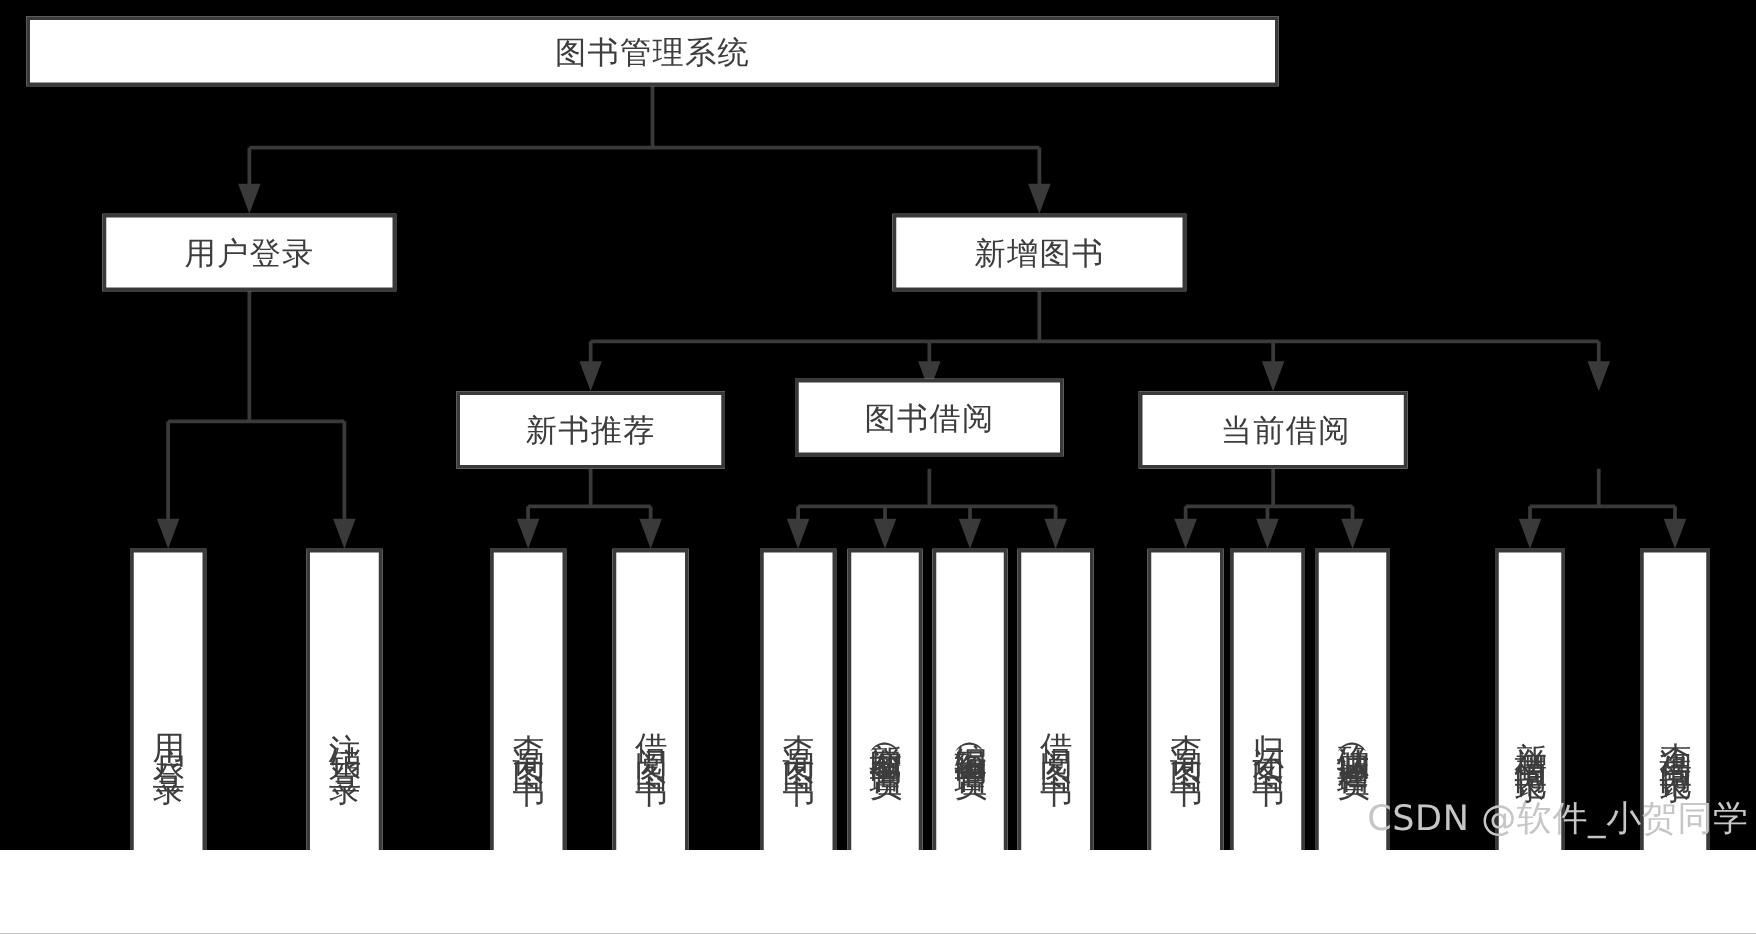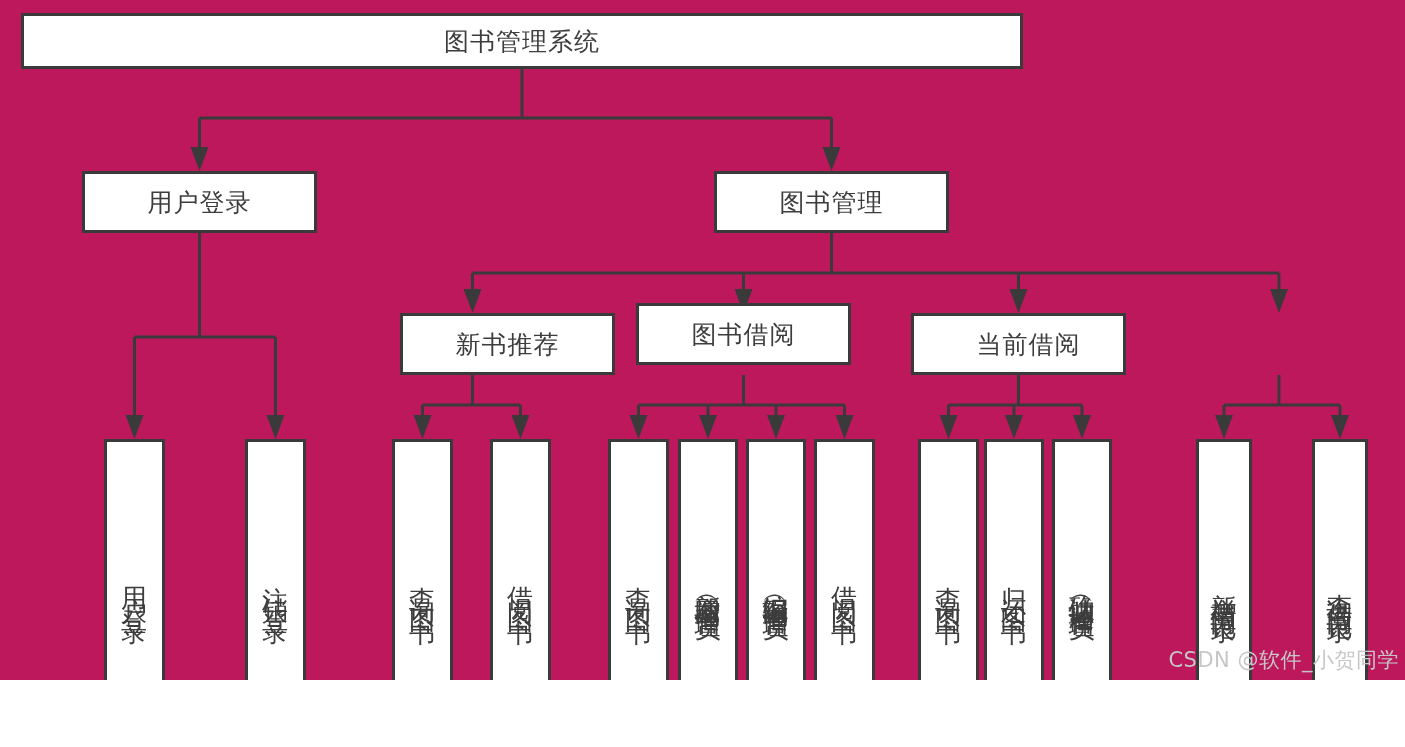--- a/index.html
+++ b/index.html
@@ -1,20 +1,20 @@
 <!DOCTYPE html>
 <html><head>
 <meta charset="utf-8">
 <style>
   html, body { margin: 0; padding: 0; background: #fff; }
   .canvas {
     position: relative;
     width: 1405px;
     height: 680px;
-    background: #be185d;
+    background: #000000;
     font-family: "DejaVu Sans", "Liberation Sans", sans-serif;
     overflow: hidden;
   }
   .wires {
     position: absolute;
     left: 0; top: 0;
     z-index: 1;
     pointer-events: none;
   }
   .node {
@@ -37,21 +37,21 @@
     line-height: 1;
     white-space: nowrap;
   }
   .vnode.medium span { letter-spacing: 5px; }
   .vnode.tight  span { letter-spacing: 3px; }
   .watermark {
     position: absolute;
     right: 6px;
     bottom: 6px;
     z-index: 3;
-    font-size: 21px;
+    font-size: 28px;
     color: #c6c6c6;
     letter-spacing: 0.5px;
     white-space: nowrap;
   }
 </style>
 </head>
 <body>
 
 <div class="canvas">
 
@@ -86,24 +86,24 @@
   </svg>
 
   <div class="node hnode" style="left:21px; top:13px; width:1002px; height:56px;">
     <span>图书管理系统</span>
   </div>
 
   <div class="node hnode" style="left:82px; top:171px; width:235px; height:62px;">
     <span>用户登录</span>
   </div>
   <div class="node hnode" style="left:714px; top:171px; width:235px; height:62px;">
-    <span>图书管理</span>
+    <span>新增图书</span>
   </div>
 
-  <div class="node hnode" style="left:365px; top:313px; width:215px; height:62px;margin-left:35px;">
+  <div class="node hnode" style="left:365px; top:313px; width:215px; height:62px;">
     <span>新书推荐</span>
   </div>
   <div class="node hnode" style="left:636px; top:303px; width:215px; height:62px;">
     <span>图书借阅</span>
   </div>
   <div class="node hnode" style="left:911px; top:313px; width:215px; height:62px;padding-left:20px;">
     <span>当前借阅</span>
   </div>
 
   <div class="node vnode" style="left:104px; width:61px;">

